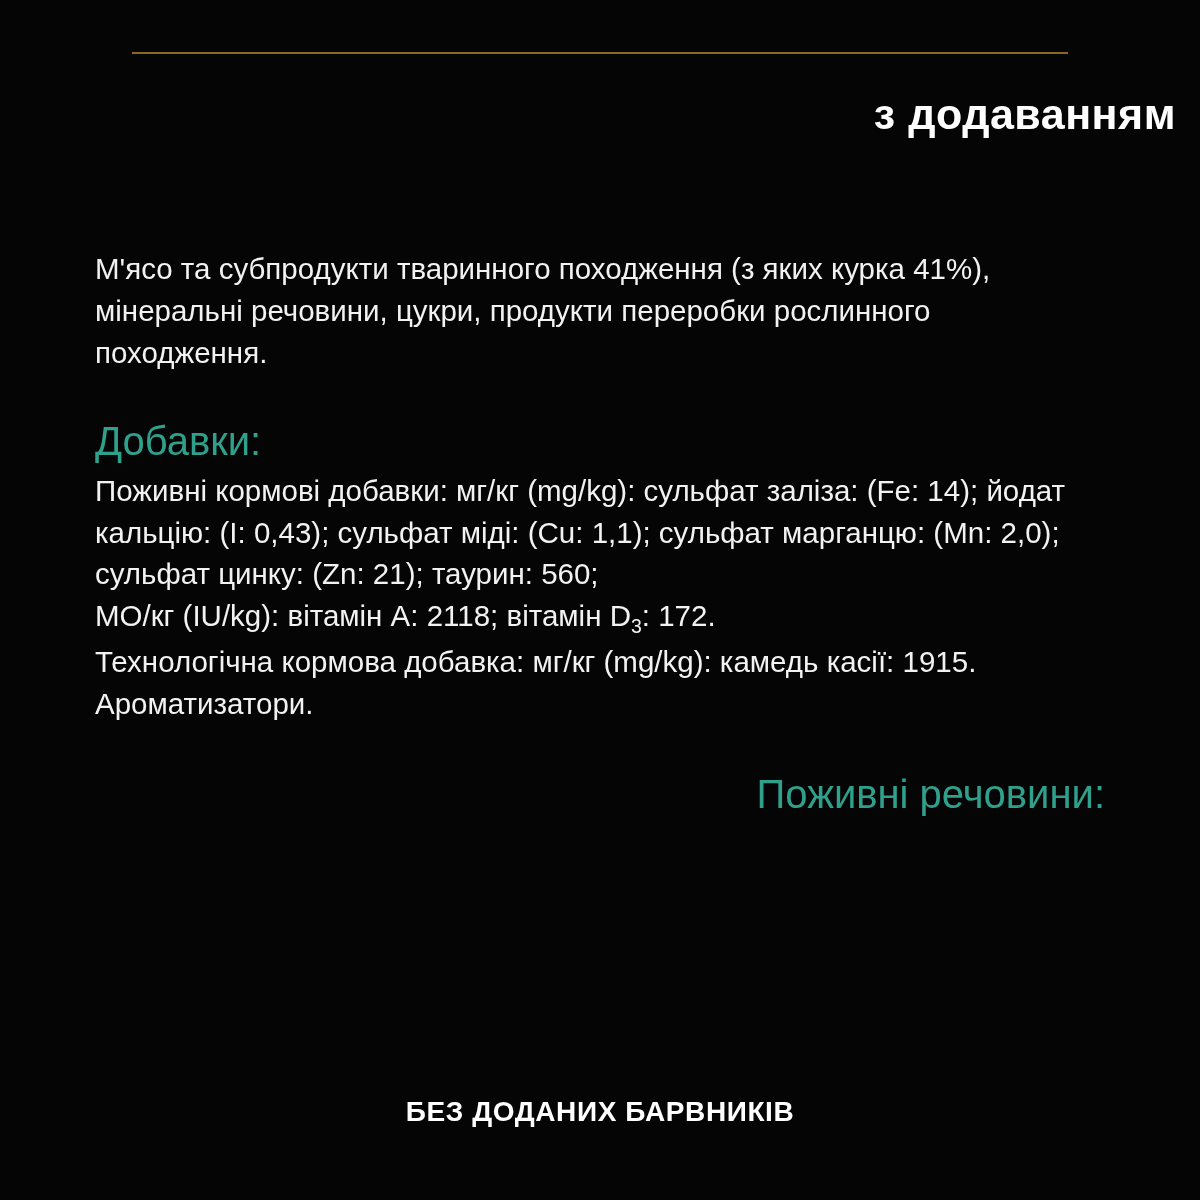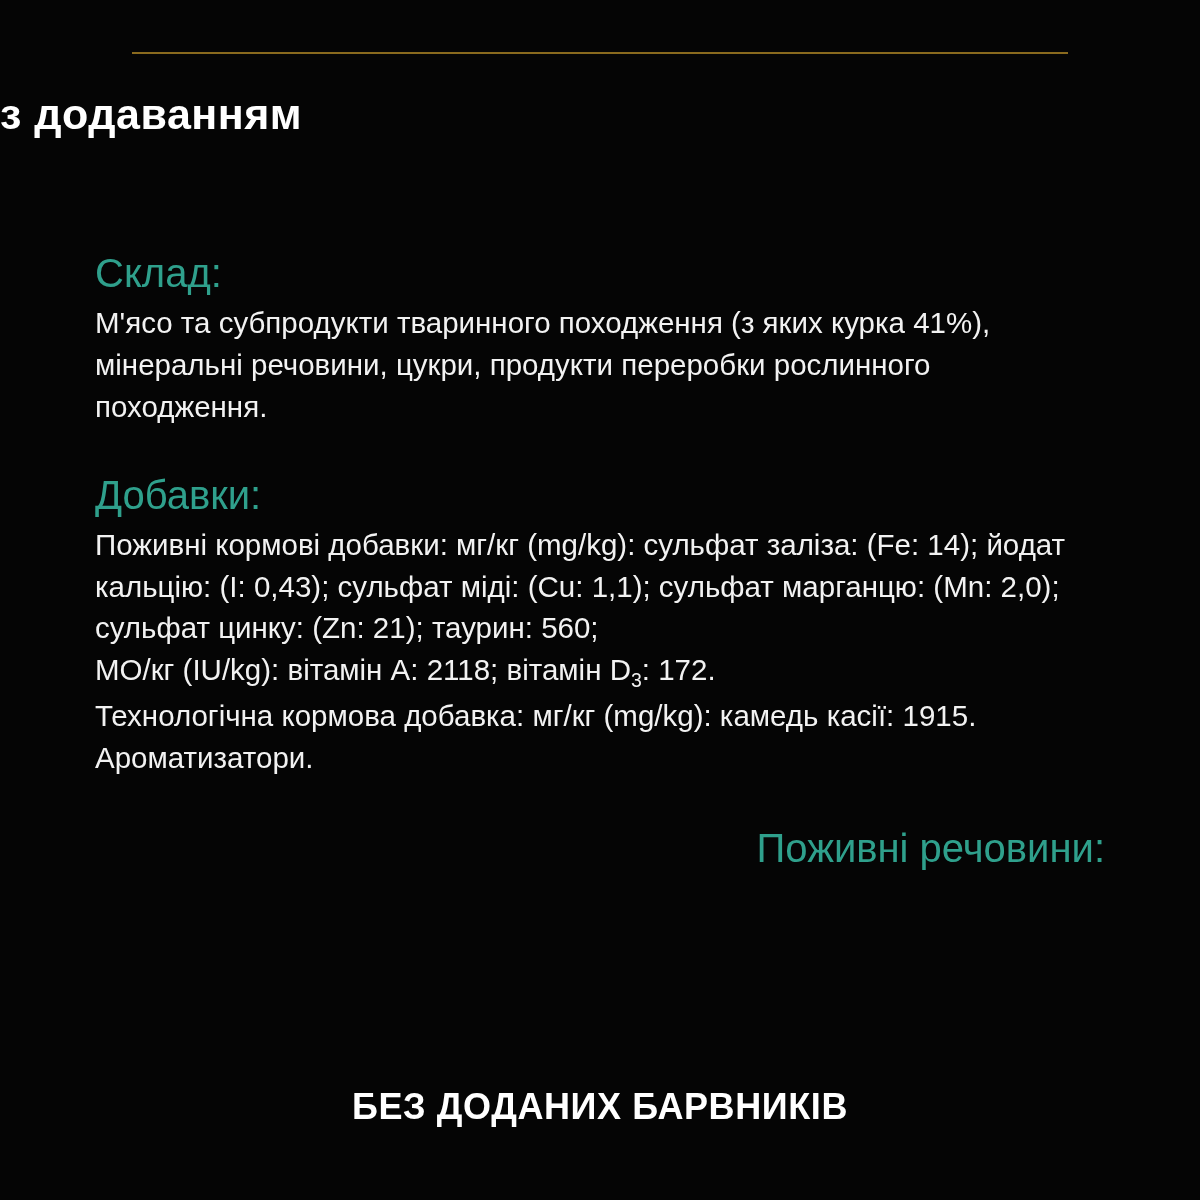--- a/index.html
+++ b/index.html
@@ -26,21 +26,21 @@
     left: 132px;
     width: 936px;
     height: 2px;
     background: #8a6a1e;
   }
   .headline-block {
     position: absolute;
     top: 92px;
     left: 0;
     width: 1176px;
-    text-align: left;
+    text-align: right;
   }
   .headline-small {
     color: #ffffff;
     font-size: 43px;
     font-weight: bold;
     letter-spacing: 0.5px;
     line-height: 1.05;
     text-transform: none;
   }
   .headline-large {
@@ -86,40 +86,39 @@
     font-size: 0.66em;
     vertical-align: sub;
   }
   .footer {
     position: absolute;
     left: 0;
     bottom: 72px;
     width: 1200px;
     text-align: center;
     color: #ffffff;
-    font-size: 36px;
+    font-size: 28px;
     font-weight: bold;
     letter-spacing: 0.6px;
   }
 </style>
 </head>
 <body>
 
 <div class="page">
 
   <div class="top-rule"></div>
 
   <div class="headline-block">
     <div class="headline-small">з додаванням</div>
   </div>
 
   <div class="content">
 
     <div class="section composition">
-      <h2 class="section-title">Склад:</h2>
       <p class="section-body">М'ясо та субпродукти тваринного походження (з яких курка 41%), мінеральні речовини, цукри, продукти переробки рослинного походження.</p>
     </div>
 
     <div class="section additives">
       <h2 class="section-title">Добавки:</h2>
       <p class="section-body">Поживні кормові добавки: мг/кг (mg/kg): сульфат заліза: (Fe: 14); йодат кальцію: (I: 0,43); сульфат міді: (Cu: 1,1); сульфат марганцю: (Mn: 2,0); сульфат цинку: (Zn: 21); таурин: 560;</p>
       <p class="section-body"><span>МО/кг (IU/kg): вітамін А: 2118; вітамін D</span><span class="sub">3</span><span>: 172.</span></p>
       <p class="section-body">Технологічна кормова добавка: мг/кг (mg/kg): камедь касії: 1915.
 Ароматизатори.</p>
     </div>

